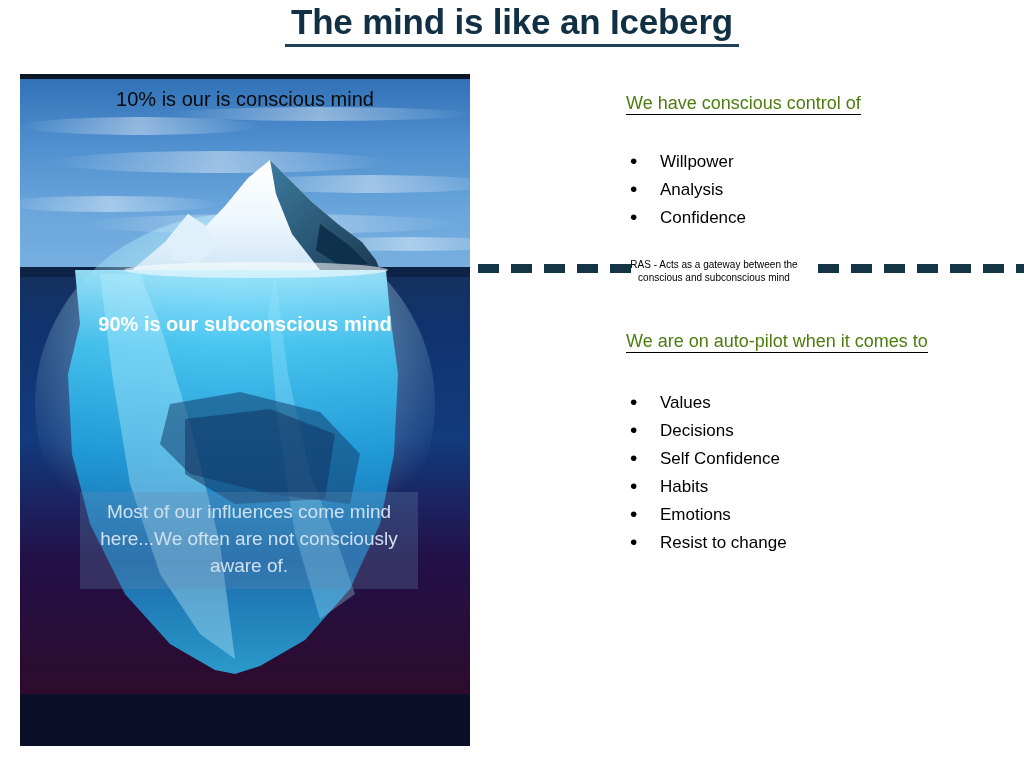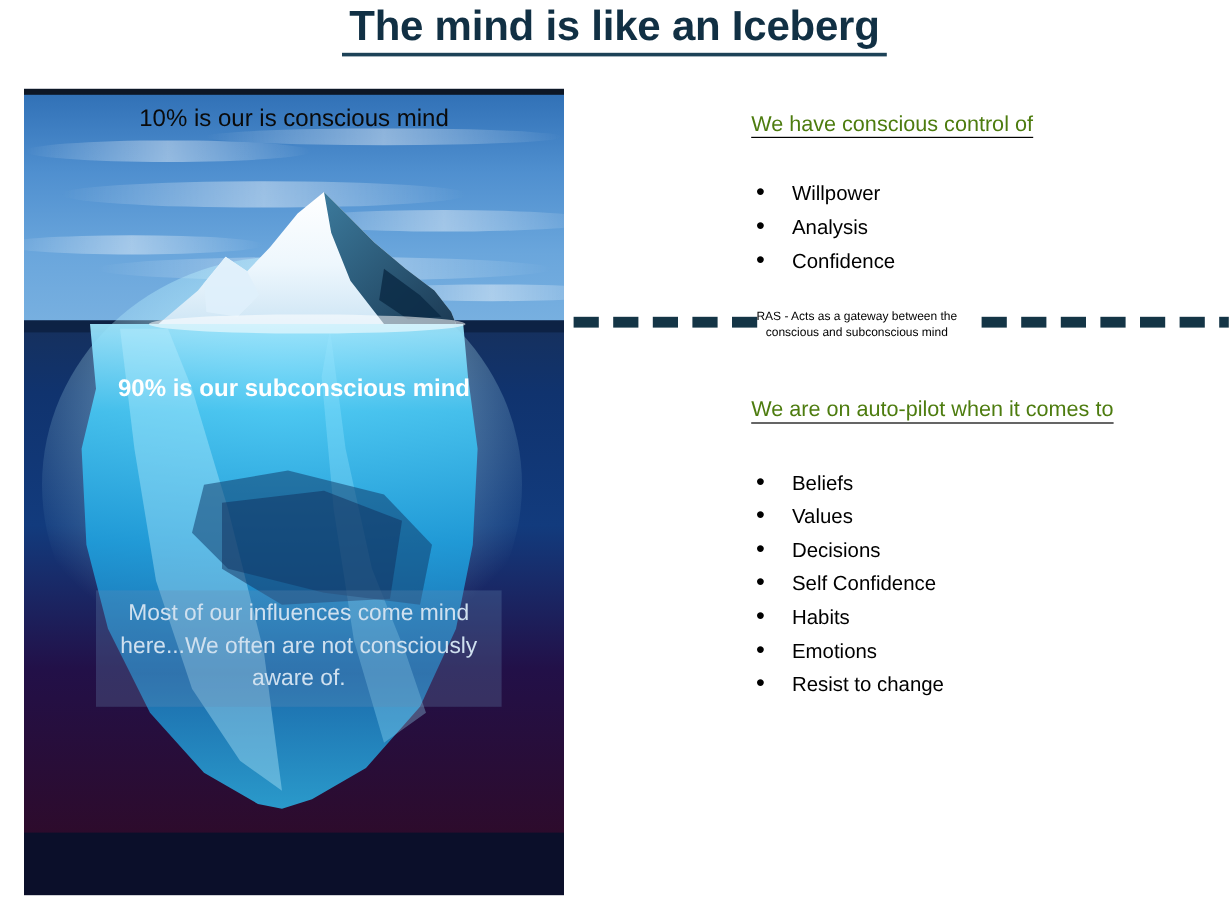--- a/index.html
+++ b/index.html
@@ -275,20 +275,19 @@
 <div id="ras-label">
   <div>RAS - Acts as a gateway between the</div>
   <div>conscious and subconscious mind</div>
 </div>
 
 <div class="col-heading" id="heading-autopilot">
   <span>We are on auto-pilot when it comes to</span>
 </div>
 
 <ul class="bullet-list" id="list-autopilot">
-  <li>Beliefs</li>
   <li>Values</li>
   <li>Decisions</li>
   <li>Self Confidence</li>
   <li>Habits</li>
   <li>Emotions</li>
   <li>Resist to change</li>
 </ul>
 
 </body></html>

